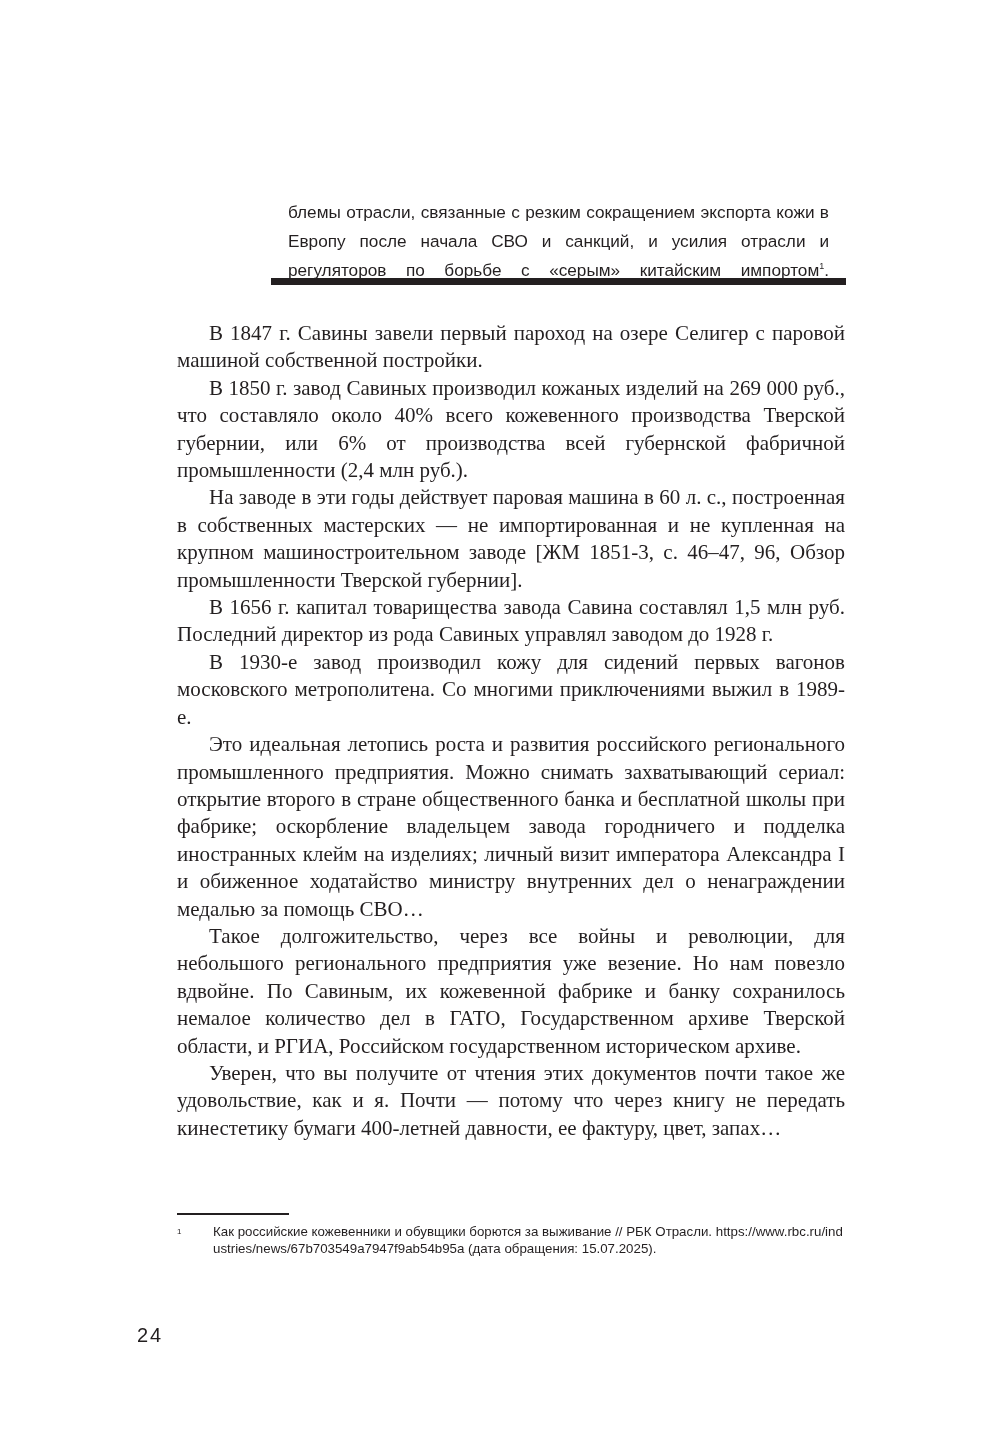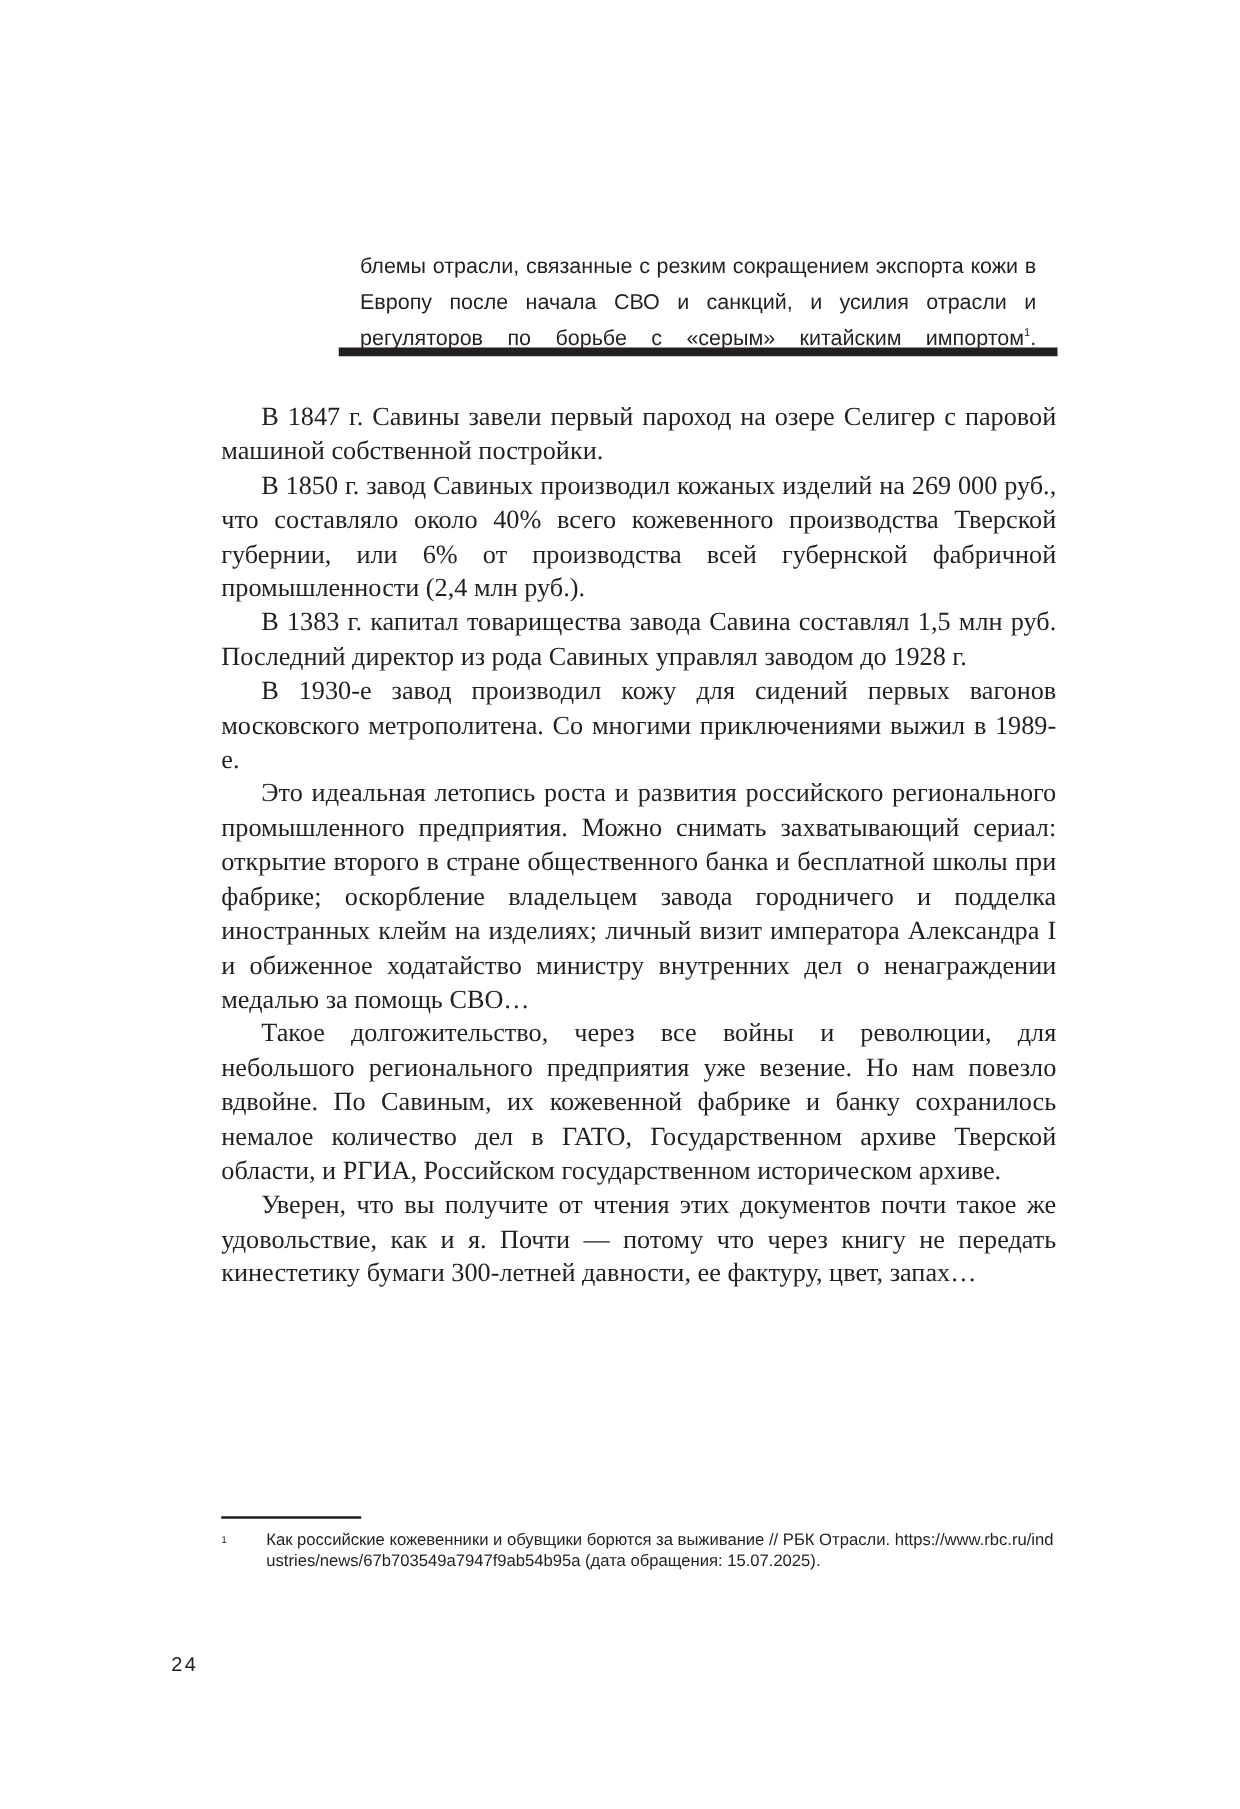--- a/index.html
+++ b/index.html
@@ -24,39 +24,40 @@
     position:absolute; left:177px; top:1213px; width:112px; height:2px; background:#231f20;
   }
   .footnote {
     position:absolute; left:177px; top:1223px; width:670px;
     font-family:"Liberation Sans", sans-serif; font-size:13.3px; line-height:17px; color:#231f20;
   }
   .fn-mark { position:absolute; left:0; top:0; font-size:8px; }
   .fn-text { margin-left:36px; display:block; word-break:break-all; }
   .page-num {
     position:absolute; left:137px; top:1324px;
-    font-family:"Liberation Sans", sans-serif; font-size:16px; letter-spacing:2px; color:#231f20;
+    font-family:"Liberation Sans", sans-serif; font-size:20px; letter-spacing:2px; color:#231f20;
   }
 </style>
 </head>
 <body>
 
 <div class="quote">
   <p><span>блемы отрасли, связанные с резким сокращением экспорта кожи в Европу после начала СВО и санкций, и усилия отрасли и регуляторов по борьбе с «серым» китайским импортом</span><sup>1</sup><span>.</span></p>
 </div>
 <div class="quote-rule"></div>
 
 <div class="main">
   <p>В 1847 г. Савины завели первый пароход на озере Селигер с паровой машиной собственной постройки.</p>
   <p>В 1850 г. завод Савиных производил кожаных изделий на 269 000 руб., что составляло около 40% всего кожевенного производства Тверской губернии, или 6% от производства всей губернской фабричной промышленности (2,4 млн руб.).</p>
-  <p>В 1383 г. капитал товарищества завода Савина составлял 1,5 млн руб. Последний директор из рода Савиных управлял заводом до 1928 г.</p>
+  <p>На заводе в эти годы действует паровая машина в 60 л. с., построенная в собственных мастерских — не импортированная и не купленная на крупном машиностроительном заводе [ЖМ 1851-3, с. 46–47, 96, Обзор промышленности Тверской губернии].</p>
+  <p>В 1656 г. капитал товарищества завода Савина составлял 1,5 млн руб. Последний директор из рода Савиных управлял заводом до 1928 г.</p>
   <p>В 1930-е завод производил кожу для сидений первых вагонов московского метрополитена. Со многими приключениями выжил в 1989-е.</p>
   <p>Это идеальная летопись роста и развития российского регионального промышленного предприятия. Можно снимать захватывающий сериал: открытие второго в стране общественного банка и бесплатной школы при фабрике; оскорбление владельцем завода городничего и подделка иностранных клейм на изделиях; личный визит императора Александра I и обиженное ходатайство министру внутренних дел о ненаграждении медалью за помощь СВО…</p>
   <p>Такое долгожительство, через все войны и революции, для небольшого регионального предприятия уже везение. Но нам повезло вдвойне. По Савиным, их кожевенной фабрике и банку сохранилось немалое количество дел в ГАТО, Государственном архиве Тверской области, и РГИА, Российском государственном историческом архиве.</p>
-  <p>Уверен, что вы получите от чтения этих документов почти такое же удовольствие, как и я. Почти — потому что через книгу не передать кинестетику бумаги 300-летней давности, ее фактуру, цвет, запах…</p>
+  <p>Уверен, что вы получите от чтения этих документов почти такое же удовольствие, как и я. Почти — потому что через книгу не передать кинестетику бумаги 400-летней давности, ее фактуру, цвет, запах…</p>
 </div>
 
 <div class="fn-rule"></div>
 <div class="footnote">
   <span class="fn-mark">1</span>
   <span class="fn-text">Как российские кожевенники и обувщики борются за выживание // РБК Отрасли. https://www.rbc.ru/industries/news/67b703549a7947f9ab54b95a (дата обращения: 15.07.2025).</span>
 </div>
 
 <div class="page-num">24</div>
 

